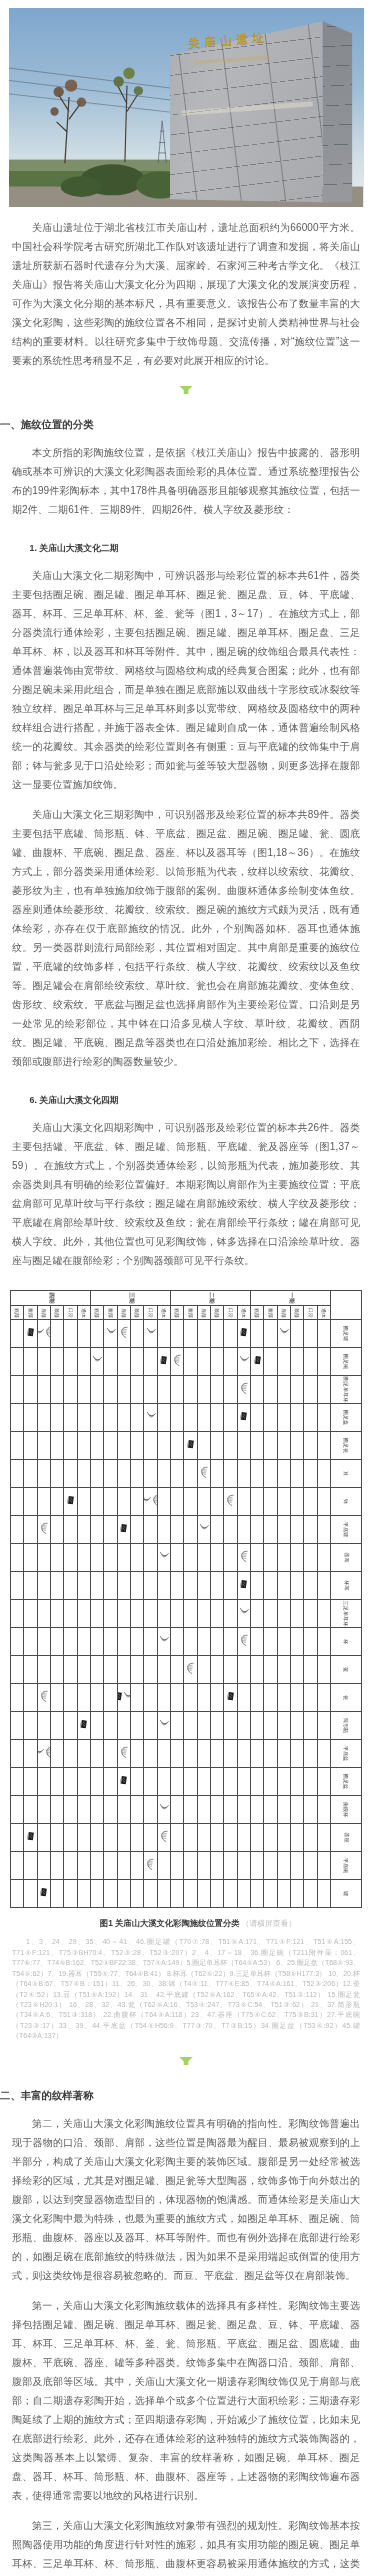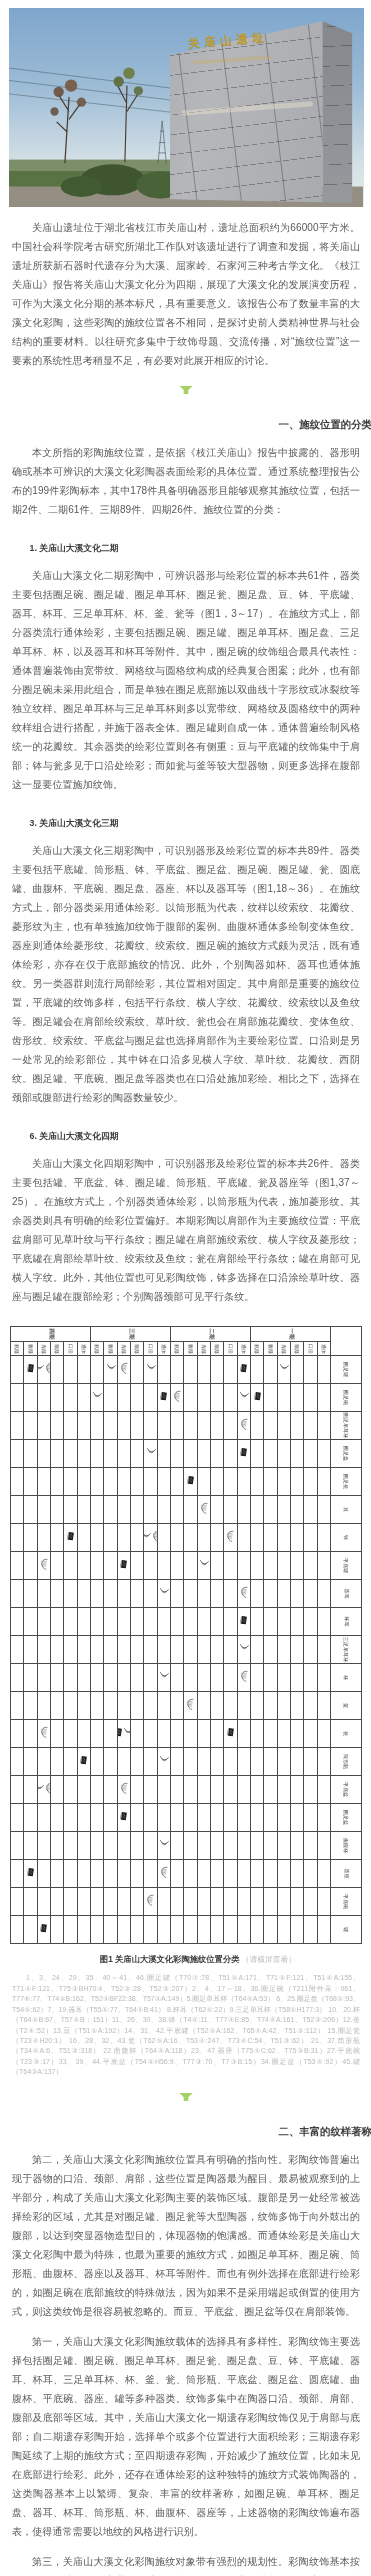--- a/index.html
+++ b/index.html
@@ -25,21 +25,21 @@
         color:#c69f2e;font-family:"DejaVu Serif","Liberation Serif",serif;font-weight:bold;
         font-size:11.4px;letter-spacing:4.7px;text-shadow:0 0.5px 0.5px rgba(60,45,0,.35);white-space:nowrap;}
   .faded-line1{position:absolute;left:52%;top:25%;width:78px;height:3.6px;transform:rotate(-4deg);
         background:rgba(205,170,70,.28);border-radius:1.6px;}
   .faded-line2{position:absolute;left:48.5%;top:49%;width:132px;height:5.2px;transform:rotate(-4deg);
         background:rgba(235,228,208,.45);border-radius:2.1px;}
 
   
   .para{width:348px;margin:11px auto 0;font-size:10px;line-height:19px;text-align:justify;
         text-indent:2em;color:#595959;letter-spacing:0.1px;}
-  .section-title{margin:22px auto 5.2px;text-align:right;font-size:10.4px;font-weight:bold;color:#3d3d3d;}
+  .section-title{margin:22px auto 5.2px;text-align:left;font-size:10.4px;font-weight:bold;color:#3d3d3d;}
   .sub-title{width:348px;margin:24px auto 1px;font-size:8.8px;font-weight:bold;color:#3d3d3d;text-indent:2em;}
   .divider{margin:15.5px auto 3.1px;text-align:center;}
   .arrow{display:inline-block;width:13.5px;height:8.3px;background:#a4d266;
          clip-path:polygon(0 0,100% 0,67% 50%,67% 100%,33% 100%,33% 50%);}
 
   
   .fig-wrap{margin:19.7px auto 0;width:352px;}
   .fig-table{display:grid;width:351px;grid-template-columns:repeat(24,1fr) 31px;
              grid-template-rows:15.5px 13.5px repeat(21,28px);
              border-top:0.5px solid #4a4a4a;border-left:0.5px solid #4a4a4a;background:#fff;}
@@ -107,27 +107,26 @@
     <div class="wall-side"></div>
     <div class="faded-line1"></div>
     <div class="faded-line2"></div>
     <div class="inscription">关庙山遗址</div>
   </div>
 
   <div id="article">
       <p class="para">关庙山遗址位于湖北省枝江市关庙山村，遗址总面积约为66000平方米。中国社会科学院考古研究所湖北工作队对该遗址进行了调查和发掘，将关庙山遗址所获新石器时代遗存分为大溪、屈家岭、石家河三种考古学文化。《枝江关庙山》报告将关庙山大溪文化分为四期，展现了大溪文化的发展演变历程，可作为大溪文化分期的基本标尺，具有重要意义。该报告公布了数量丰富的大溪文化彩陶，这些彩陶的施纹位置各不相同，是探讨史前人类精神世界与社会结构的重要材料。以往研究多集中于纹饰母题、交流传播，对“施纹位置”这一要素的系统性思考稍显不足，有必要对此展开相应的讨论。</p>
       <div class="divider"><span class="arrow"></span></div>
       <div class="section-title">一、施纹位置的分类</div>
-      <p class="para">本文所指的彩陶施纹位置，是依据《枝江关庙山》报告中披露的、器形明确或基本可辨识的大溪文化彩陶器表面绘彩的具体位置。通过系统整理报告公布的199件彩陶标本，其中178件具备明确器形且能够观察其施纹位置，包括一期2件、二期61件、三期89件、四期26件。施纹位置的分类：</p>
+      <p class="para">本文所指的彩陶施纹位置，是依据《枝江关庙山》报告中披露的、器形明确或基本可辨识的大溪文化彩陶器表面绘彩的具体位置。通过系统整理报告公布的199件彩陶标本，其中178件具备明确器形且能够观察其施纹位置，包括一期2件、二期61件、三期89件、四期26件。横人字纹及菱形纹：</p>
       <div class="sub-title">1. 关庙山大溪文化二期</div>
       <p class="para">关庙山大溪文化二期彩陶中，可辨识器形与绘彩位置的标本共61件，器类主要包括圈足碗、圈足罐、圈足单耳杯、圈足瓮、圈足盘、豆、钵、平底罐、器耳、杯耳、三足单耳杯、杯、釜、瓮等（图1，3～17）。在施纹方式上，部分器类流行通体绘彩，主要包括圈足碗、圈足罐、圈足单耳杯、圈足盘、三足单耳杯、杯，以及器耳和杯耳等附件。其中，圈足碗的纹饰组合最具代表性：通体普遍装饰由宽带纹、网格纹与圆格纹构成的经典复合图案；此外，也有部分圈足碗未采用此组合，而是单独在圈足底部施以双曲线十字形纹或冰裂纹等独立纹样。圈足单耳杯与三足单耳杯则多以宽带纹、网格纹及圆格纹中的两种纹样组合进行搭配，并施于器表全体。圈足罐则自成一体，通体普遍绘制风格统一的花瓣纹。其余器类的绘彩位置则各有侧重：豆与平底罐的纹饰集中于肩部；钵与瓮多见于口沿处绘彩；而如瓮与釜等较大型器物，则更多选择在腹部这一显要位置施加纹饰。</p>
-      <div class="sub-title">3. 关庙山大溪文化三期</div>
       <p class="para">关庙山大溪文化三期彩陶中，可识别器形及绘彩位置的标本共89件。器类主要包括平底罐、筒形瓶、钵、平底盆、圈足盆、圈足碗、圈足罐、瓮、圆底罐、曲腹杯、平底碗、圈足盘、器座、杯以及器耳等（图1,18～36）。在施纹方式上，部分器类采用通体绘彩。以筒形瓶为代表，纹样以绞索纹、花瓣纹、菱形纹为主，也有单独施加纹饰于腹部的案例。曲腹杯通体多绘制变体鱼纹。器座则通体绘菱形纹、花瓣纹、绞索纹。圈足碗的施纹方式颇为灵活，既有通体绘彩，亦存在仅于底部施纹的情况。此外，个别陶器如杯、器耳也通体施纹。另一类器群则流行局部绘彩，其位置相对固定。其中肩部是重要的施纹位置，平底罐的纹饰多样，包括平行条纹、横人字纹、花瓣纹、绞索纹以及鱼纹等。圈足罐会在肩部绘绞索纹、草叶纹。瓮也会在肩部施花瓣纹、变体鱼纹、齿形纹、绞索纹。平底盆与圈足盆也选择肩部作为主要绘彩位置。口沿则是另一处常见的绘彩部位，其中钵在口沿多见横人字纹、草叶纹、花瓣纹、西阴纹。圈足罐、平底碗、圈足盘等器类也在口沿处施加彩绘。相比之下，选择在颈部或腹部进行绘彩的陶器数量较少。</p>
       <div class="sub-title">6. 关庙山大溪文化四期</div>
-      <p class="para">关庙山大溪文化四期彩陶中，可识别器形及绘彩位置的标本共26件。器类主要包括罐、平底盆、钵、圈足罐、筒形瓶、平底罐、瓮及器座等（图1,37～25）。在施纹方式上，个别器类通体绘彩，以筒形瓶为代表，施加菱形纹。其余器类则具有明确的绘彩位置偏好。本期彩陶以肩部作为主要施纹位置：平底盆肩部可见草叶纹与平行条纹；圈足罐在肩部施绞索纹、横人字纹及菱形纹；平底罐在肩部绘草叶纹、绞索纹及鱼纹；瓮在肩部绘平行条纹；罐在肩部可见横人字纹。此外，其他位置也可见彩陶纹饰，钵多选择在口沿涂绘草叶纹。器座与圈足罐在腹部绘彩；个别陶器颈部可见平行条纹。</p>
+      <p class="para">关庙山大溪文化四期彩陶中，可识别器形及绘彩位置的标本共26件。器类主要包括罐、平底盆、钵、圈足罐、筒形瓶、平底罐、瓮及器座等（图1,37～59）。在施纹方式上，个别器类通体绘彩，以筒形瓶为代表，施加菱形纹。其余器类则具有明确的绘彩位置偏好。本期彩陶以肩部作为主要施纹位置：平底盆肩部可见草叶纹与平行条纹；圈足罐在肩部施绞索纹、横人字纹及菱形纹；平底罐在肩部绘草叶纹、绞索纹及鱼纹；瓮在肩部绘平行条纹；罐在肩部可见横人字纹。此外，其他位置也可见彩陶纹饰，钵多选择在口沿涂绘草叶纹。器座与圈足罐在腹部绘彩；个别陶器颈部可见平行条纹。</p>
       <div class="fig-wrap">
         <div class="fig-table">
           <div class="fg-cell fg-group">
             <span class="rot">四期</span>
           </div>
           <div class="fg-cell fg-group">
             <span class="rot">三期</span>
           </div>
           <div class="fg-cell fg-group">
             <span class="rot">二期</span>

